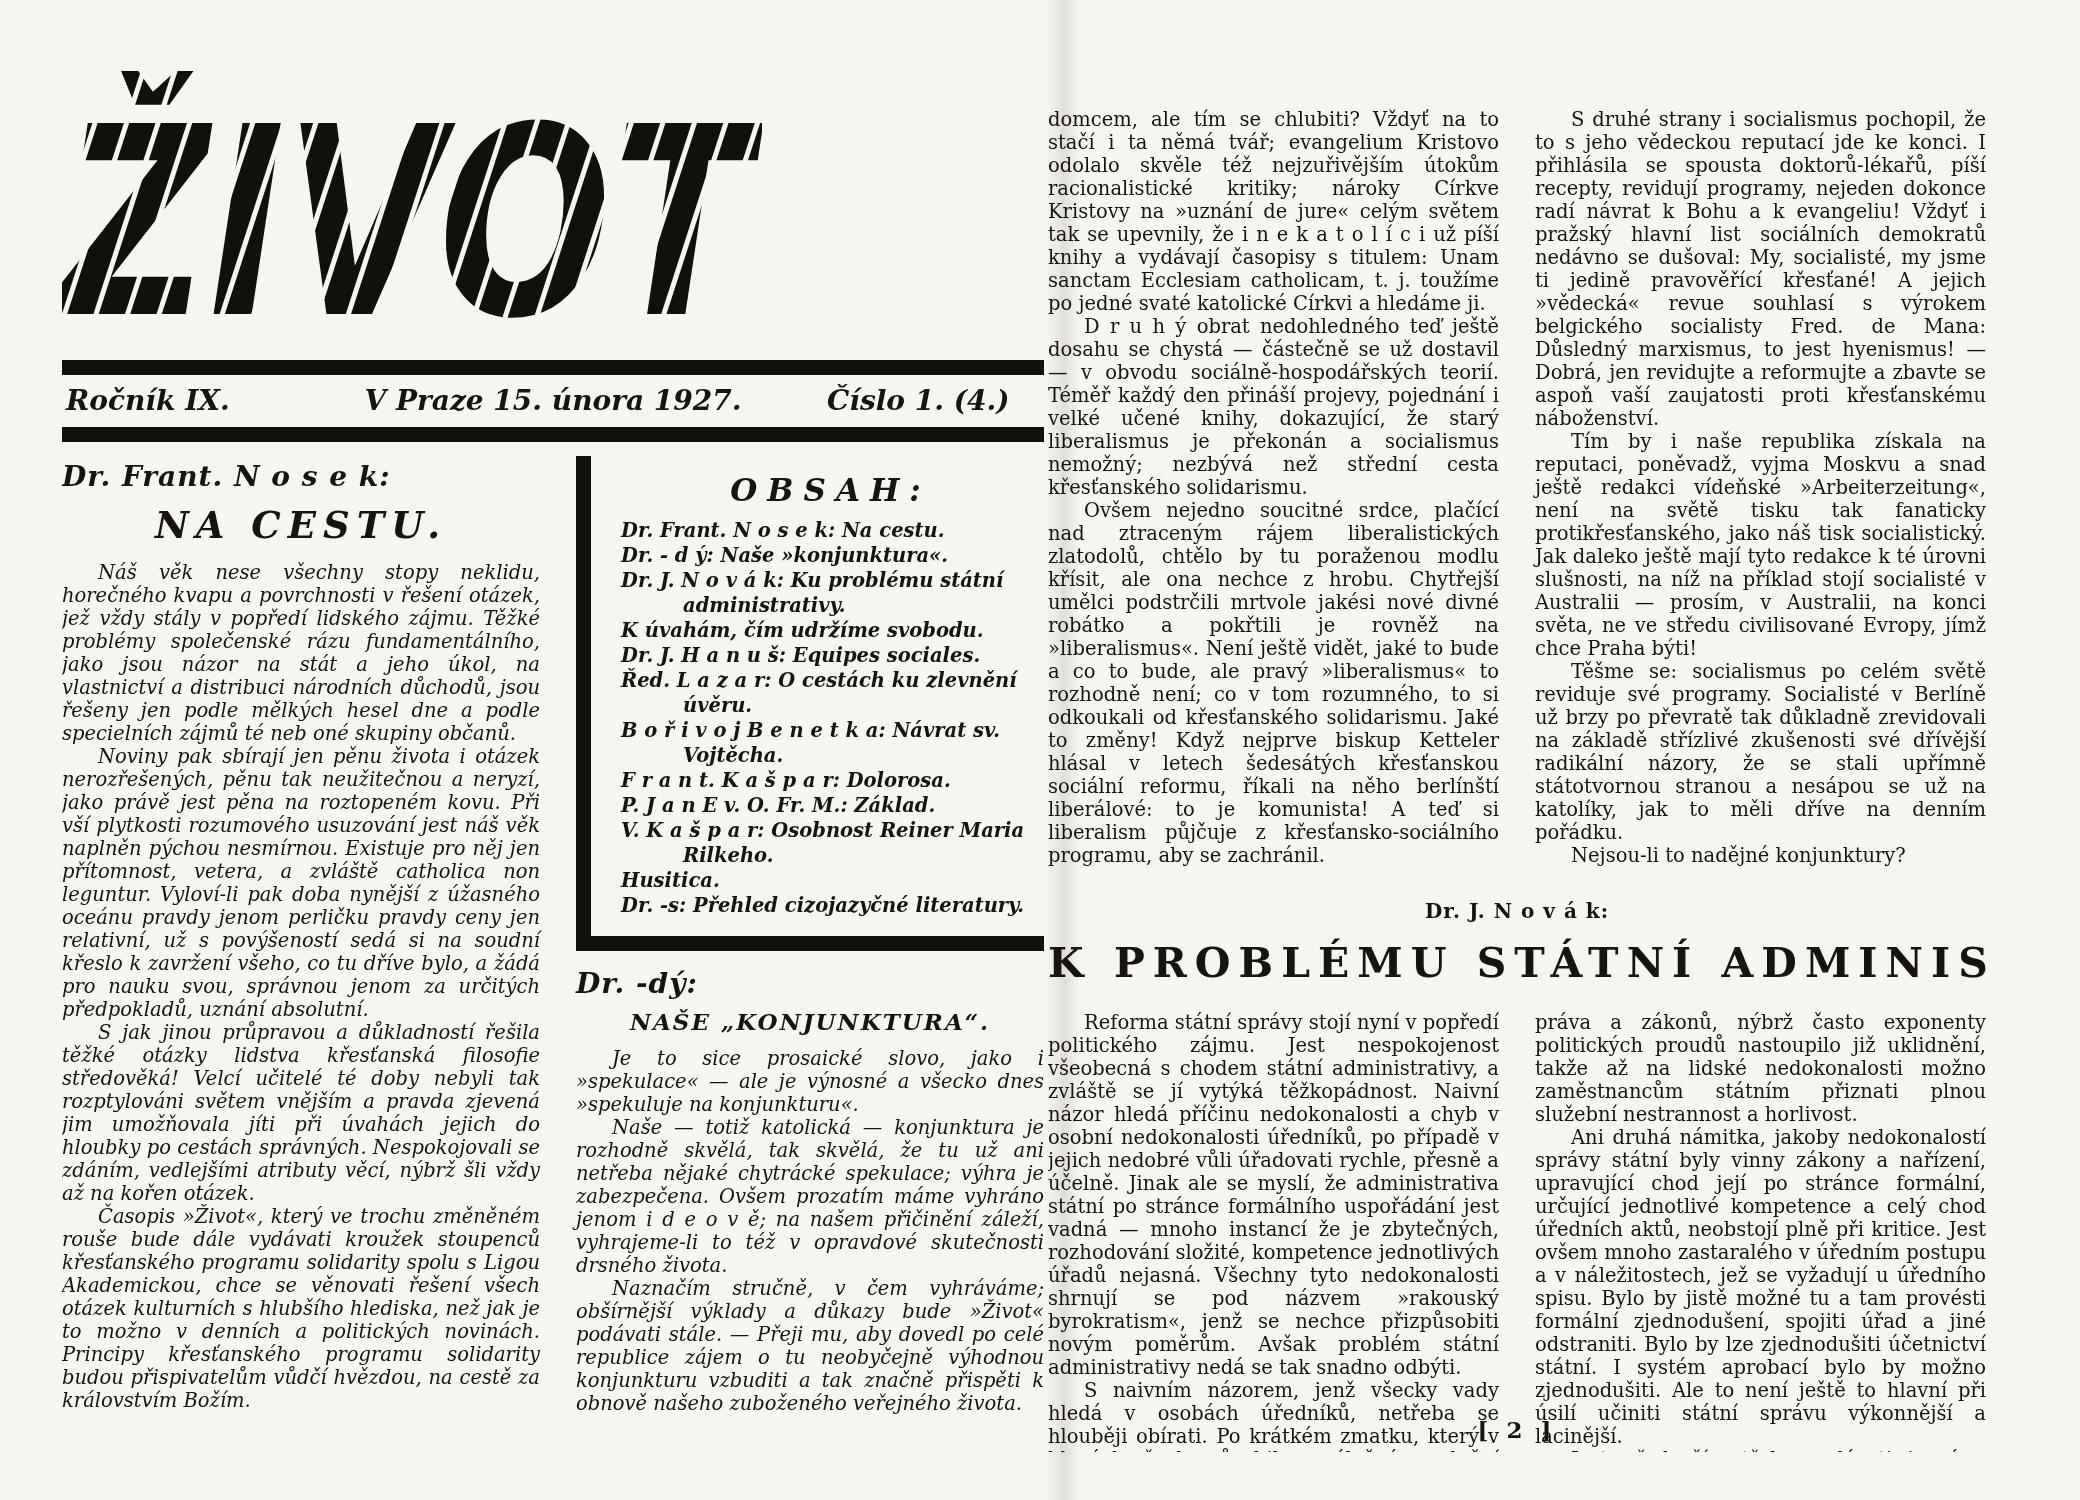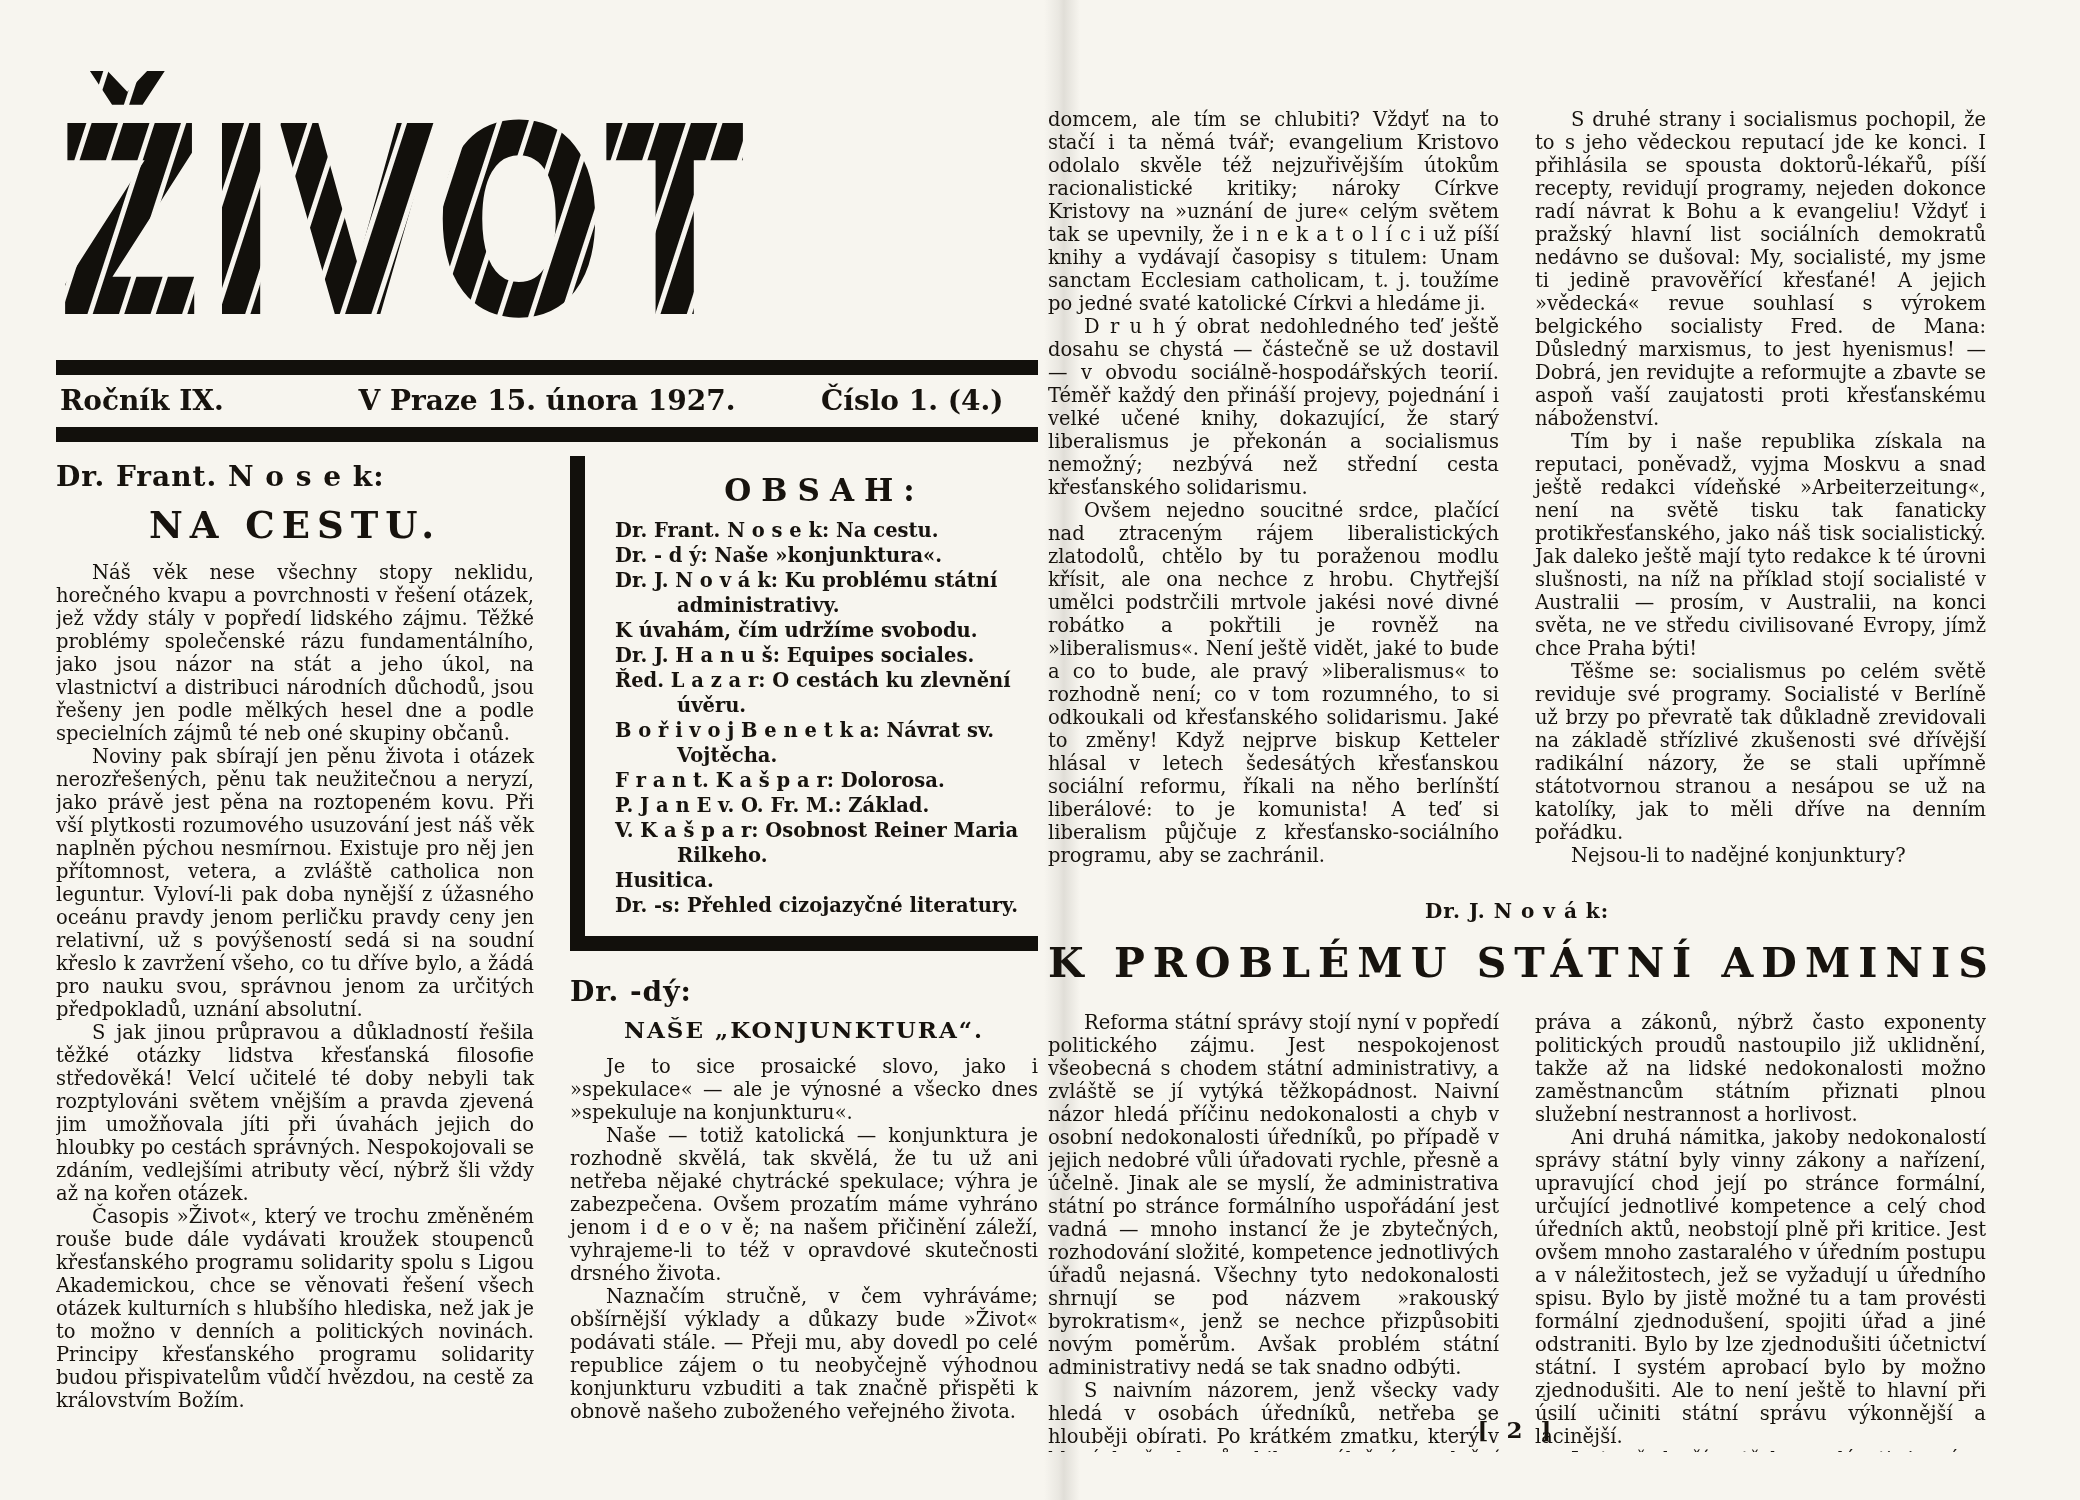--- a/index.html
+++ b/index.html
@@ -5,21 +5,21 @@
   html, body { margin: 0; padding: 0; }
   body {
     width: 2080px; height: 1500px;
     background: #f7f5ef;
     position: relative;
     overflow: hidden;
     font-family: "DejaVu Serif", serif;
     color: #17130e;
   }
   .page { position: absolute; top: 58px; height: 1394px; overflow: hidden; }
-  .left-page  { left: 56px;  width: 982px; }
+  .left-page  { left: 62px;  width: 982px; font-style: italic; }
   .right-page { left: 1048px; width: 938px; }
 
   .gutter {
     position: absolute; left: 1044px; top: 0; width: 36px; height: 1500px;
     background: linear-gradient(90deg, rgba(60,55,45,0) 0%, rgba(60,55,45,0.07) 40%,
                 rgba(60,55,45,0.12) 55%, rgba(60,55,45,0) 100%);
   }
 
   .masthead { height: 302px; }
   .masthead svg { display: block; }
@@ -53,21 +53,21 @@
   p.body {
     font-size: 19.5px; line-height: 23px;
     text-align: justify; margin: 0; text-indent: 36px;
   }
   p.no-indent { text-indent: 0; }
 
   .obsah {
     border-left: 15px solid #12100c;
     border-bottom: 15px solid #12100c;
     padding: 14px 4px 18px 30px;
-    margin-bottom: 24px;
+    margin-bottom: 16px;
   }
   .obsah h3 {
     font-size: 31px; font-weight: bold; text-align: center;
     letter-spacing: 10px; margin: 2px 0 10px 0;
   }
   .obsah .item {
     font-weight: bold; font-size: 19.5px; line-height: 25px;
     padding-left: 62px; text-indent: -62px;
   }
 

